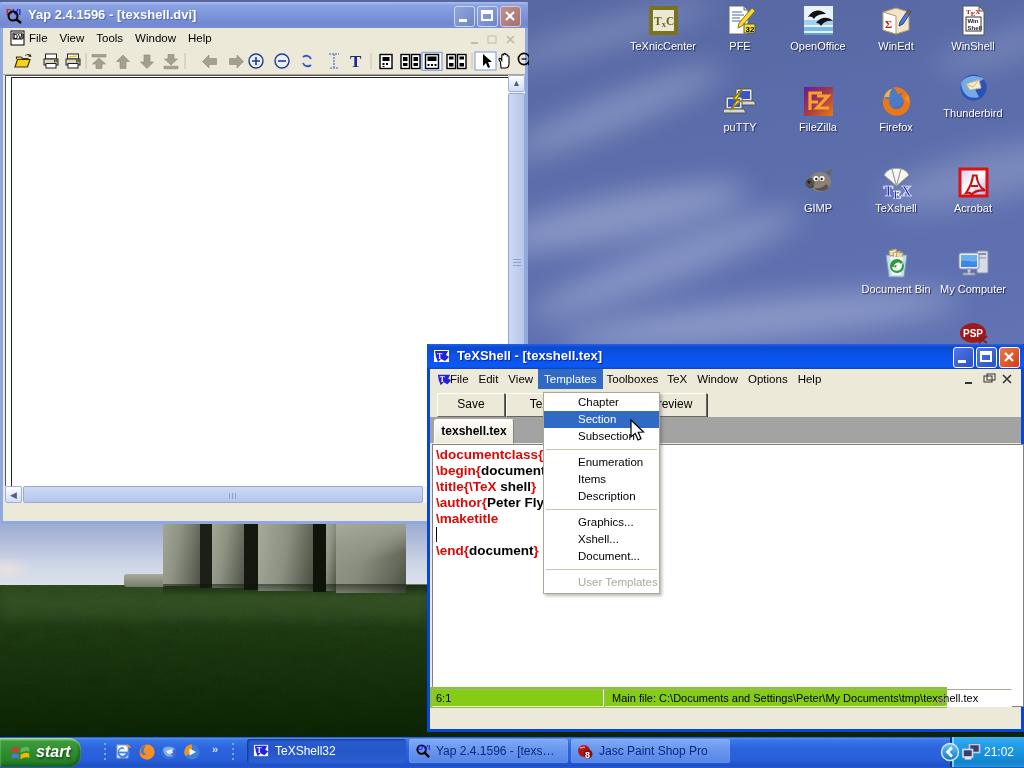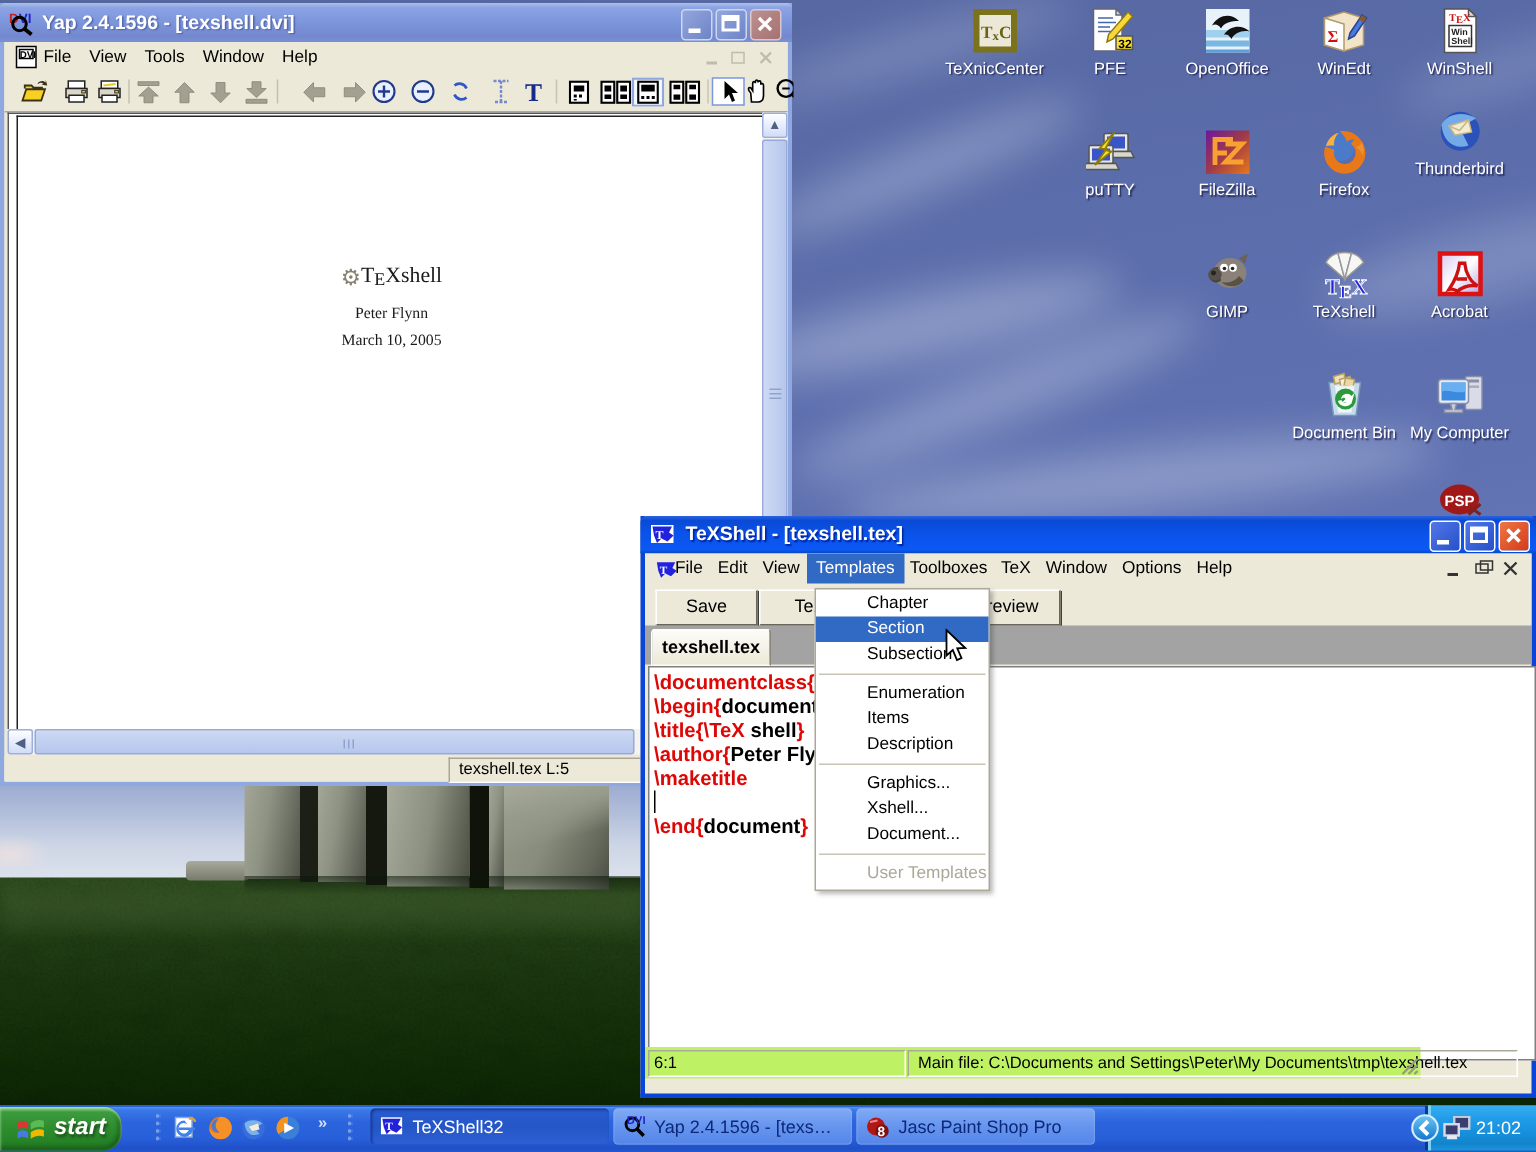--- a/index.html
+++ b/index.html
@@ -371,46 +371,36 @@
         <path d="M470 3 L470 15 L473 12 L475 17 L477 16 L475 11 L479 11 Z" fill="#000"></path>
         <path d="M488 17 L487.5 11 C485.5 9 485.5 7 487.5 7.5 L488.8 9.5 L488.8 4.5 C488.8 3 490.6 3 490.6 4.5 L490.6 3.5 C490.6 2 492.4 2 492.4 3.5 L492.4 4 C492.4 2.6 494.2 2.6 494.2 4 L494.2 5.5 C494.2 4.4 496 4.4 496 5.8 L496 12.5 C496 15.5 494.5 17 492.5 17 Z" fill="#fff" stroke="#000" stroke-width="1.1"></path>
         <circle cx="511" cy="8" r="5.6" fill="none" stroke="#000" stroke-width="1.6"></circle>
           <line x1="508.5" y1="8" x2="513.5" y2="8" stroke="#000" stroke-width="1.3"></line>
           <line x1="515" y1="12" x2="519" y2="16" stroke="#000" stroke-width="2"></line>
       </svg>
     </div>
 
     <div class="abs" style="left:2px;top:73px;width:503px;height:410px;background:#fff;border-left:1px solid #555;border-top:1px solid #555;overflow:hidden">
       <div class="abs" style="left:5px;top:1px;width:600px;height:500px;background:#fff;border-left:1px solid #222;border-top:1px solid #222"></div>
-      <div class="abs" style="left:155px;top:100px;width:200px;text-align:center;font-family:'Liberation Serif',serif;color:#1a1a1a">
-        <div style="font-size:14.5px"><span style="font-size:15px;color:#8a8271;vertical-align:-2px">⚙</span>T<span style="vertical-align:-2px;font-size:12px">E</span>Xshell</div>
-        <div style="font-size:10.5px;margin-top:9px">Peter Flynn</div>
-        <div style="font-size:10.5px;margin-top:7px">March 10, 2005</div>
-      </div>
     </div>
 
     <div class="abs" style="left:505px;top:73px;width:17px;height:410px;background:#f4f3ee">
       <div class="abs" style="left:0;top:0;width:17px;height:17px;background:linear-gradient(180deg,#fdfefe,#d2dcf8);border:1px solid #9daedd;border-radius:2px;box-sizing:border-box;text-align:center;font-size:9px;color:#4d6185;line-height:15px">▲</div>
       <div class="abs" style="left:0;top:18px;width:17px;height:305px;background:linear-gradient(90deg,#cdd9f4,#c2d1f0 50%,#b6c6ec);border:1px solid #98a8d8;border-radius:2px;box-sizing:border-box">
         <div class="abs" style="left:4px;top:165px;width:8px;height:1px;background:#8ea4cc;box-shadow:0 3px 0 #8ea4cc,0 6px 0 #8ea4cc"></div>
       </div>
     </div>
 
     <div class="abs" style="left:2px;top:484px;width:520px;height:17px;background:#f4f3ee">
       <div class="abs" style="left:0;top:0;width:17px;height:17px;background:linear-gradient(180deg,#fdfefe,#d2dcf8);border:1px solid #9daedd;border-radius:2px;box-sizing:border-box;text-align:center;font-size:9px;color:#4d6185;line-height:16px">◀</div>
       <div class="abs" style="left:18px;top:0;width:400px;height:17px;background:linear-gradient(180deg,#cdd9f4,#b6c6ec);border:1px solid #98a8d8;border-radius:2px;box-sizing:border-box">
         <div class="abs" style="left:205px;top:6px;width:1px;height:6px;background:#8ea4cc;box-shadow:3px 0 0 #8ea4cc,6px 0 0 #8ea4cc"></div>
       </div>
     </div>
 
-    <div class="abs" style="left:0;top:502px;width:522px;height:17px;background:#ece9d8;font-size:11px;color:#000">
-      <div class="abs" style="left:296px;top:1px;width:224px;height:15px;border:1px solid;border-color:#aca899 #fff #fff #aca899">
-        <span style="margin-left:6px;line-height:15px">texshell.tex L:5</span>
-      </div>
-    </div>
   </div>
 
   <div class="win" id="texshell">
     <div id="txtitle">
       <svg class="abs" style="left:6px;top:4px" width="18" height="17" viewBox="0 0 18 17">
         <rect x="1" y="2" width="15" height="12" fill="#fff"></rect>
         <path d="M2 3 L15 3 L13 7 L16 9 L12 13 L8 11 L5 14 L3 9 Z" fill="#2222dd"></path>
         <text x="4" y="11" font-size="8" font-weight="bold" fill="#fff" font-family="Liberation Serif">T</text>
       </svg>
       <span class="titletext abs" style="left:30px;top:4px">TeXShell - [texshell.tex]</span>
@@ -455,21 +445,21 @@
     <div id="code">
       <div><span class="r">\documentclass{</span>article<span class="r">}</span></div>
       <div><span class="r">\begin{</span>document<span class="r">}</span></div>
       <div><span class="r">\title{\TeX</span> shell<span class="r">}</span></div>
       <div><span class="r">\author{</span>Peter Flynn<span class="r">}</span></div>
       <div><span class="r">\maketitle</span></div>
       <div><span style="border-left:1px solid #000">&nbsp;</span></div>
       <div><span class="r">\end{</span>document<span class="r">}</span></div>
     </div>
 
-    <div class="abs" style="left:0;top:354px;width:517px;height:21px;background:#bef264;font-size:11px">
+    <div class="abs" style="left:0;top:343px;width:517px;height:21px;background:#84cc16;font-size:11px">
       <div class="abs" style="left:2px;top:2px;width:170px;height:16px;border:1px solid;border-color:#aca899 #fff #fff #aca899;line-height:16px"><span style="margin-left:3px">6:1</span></div>
       <div class="abs" style="left:175px;top:2px;width:405px;height:16px;border:1px solid;border-color:#aca899 #fff #fff #aca899;line-height:16px"><span style="margin-left:6px">Main file: C:\Documents and Settings\Peter\My Documents\tmp\texshell.tex</span></div>
       <svg class="abs" style="right:1px;bottom:2px" width="13" height="13">
           <g stroke="#9a968a" stroke-width="1.5">
             <line x1="12" y1="2" x2="2" y2="12"></line>
             <line x1="12" y1="6" x2="6" y2="12"></line>
             <line x1="12" y1="10" x2="10" y2="12"></line>
           </g>
         </svg>
     </div>

